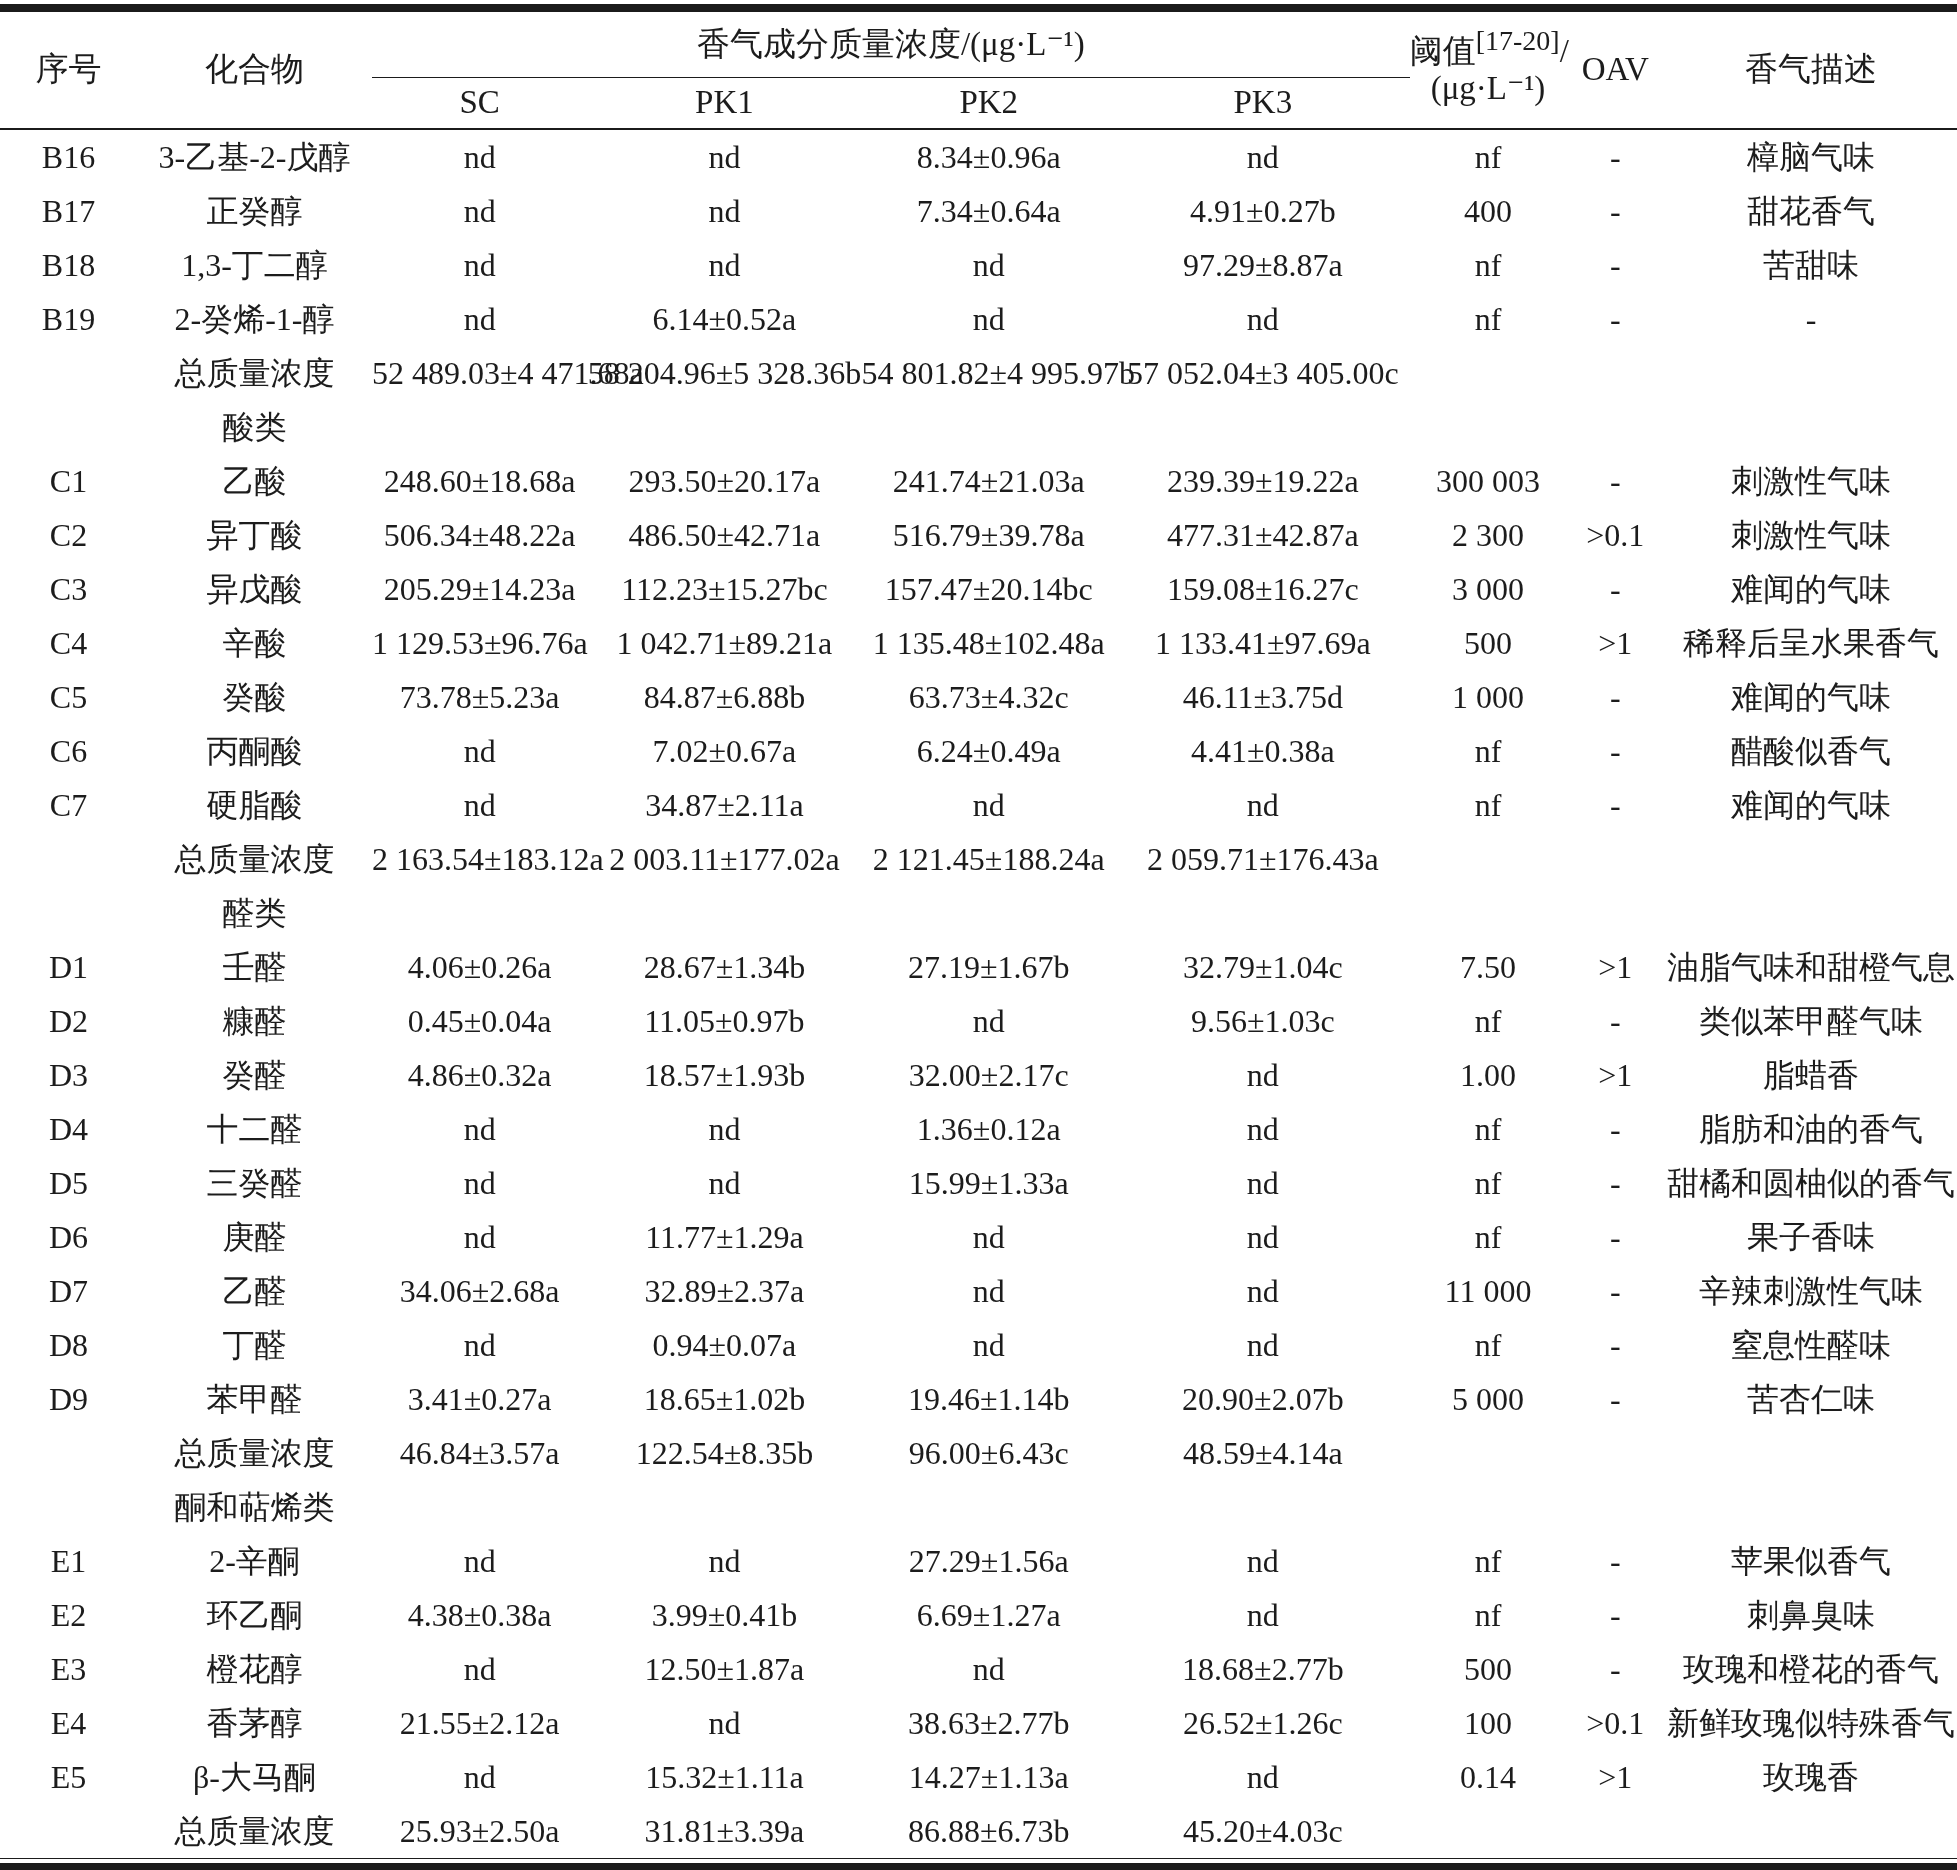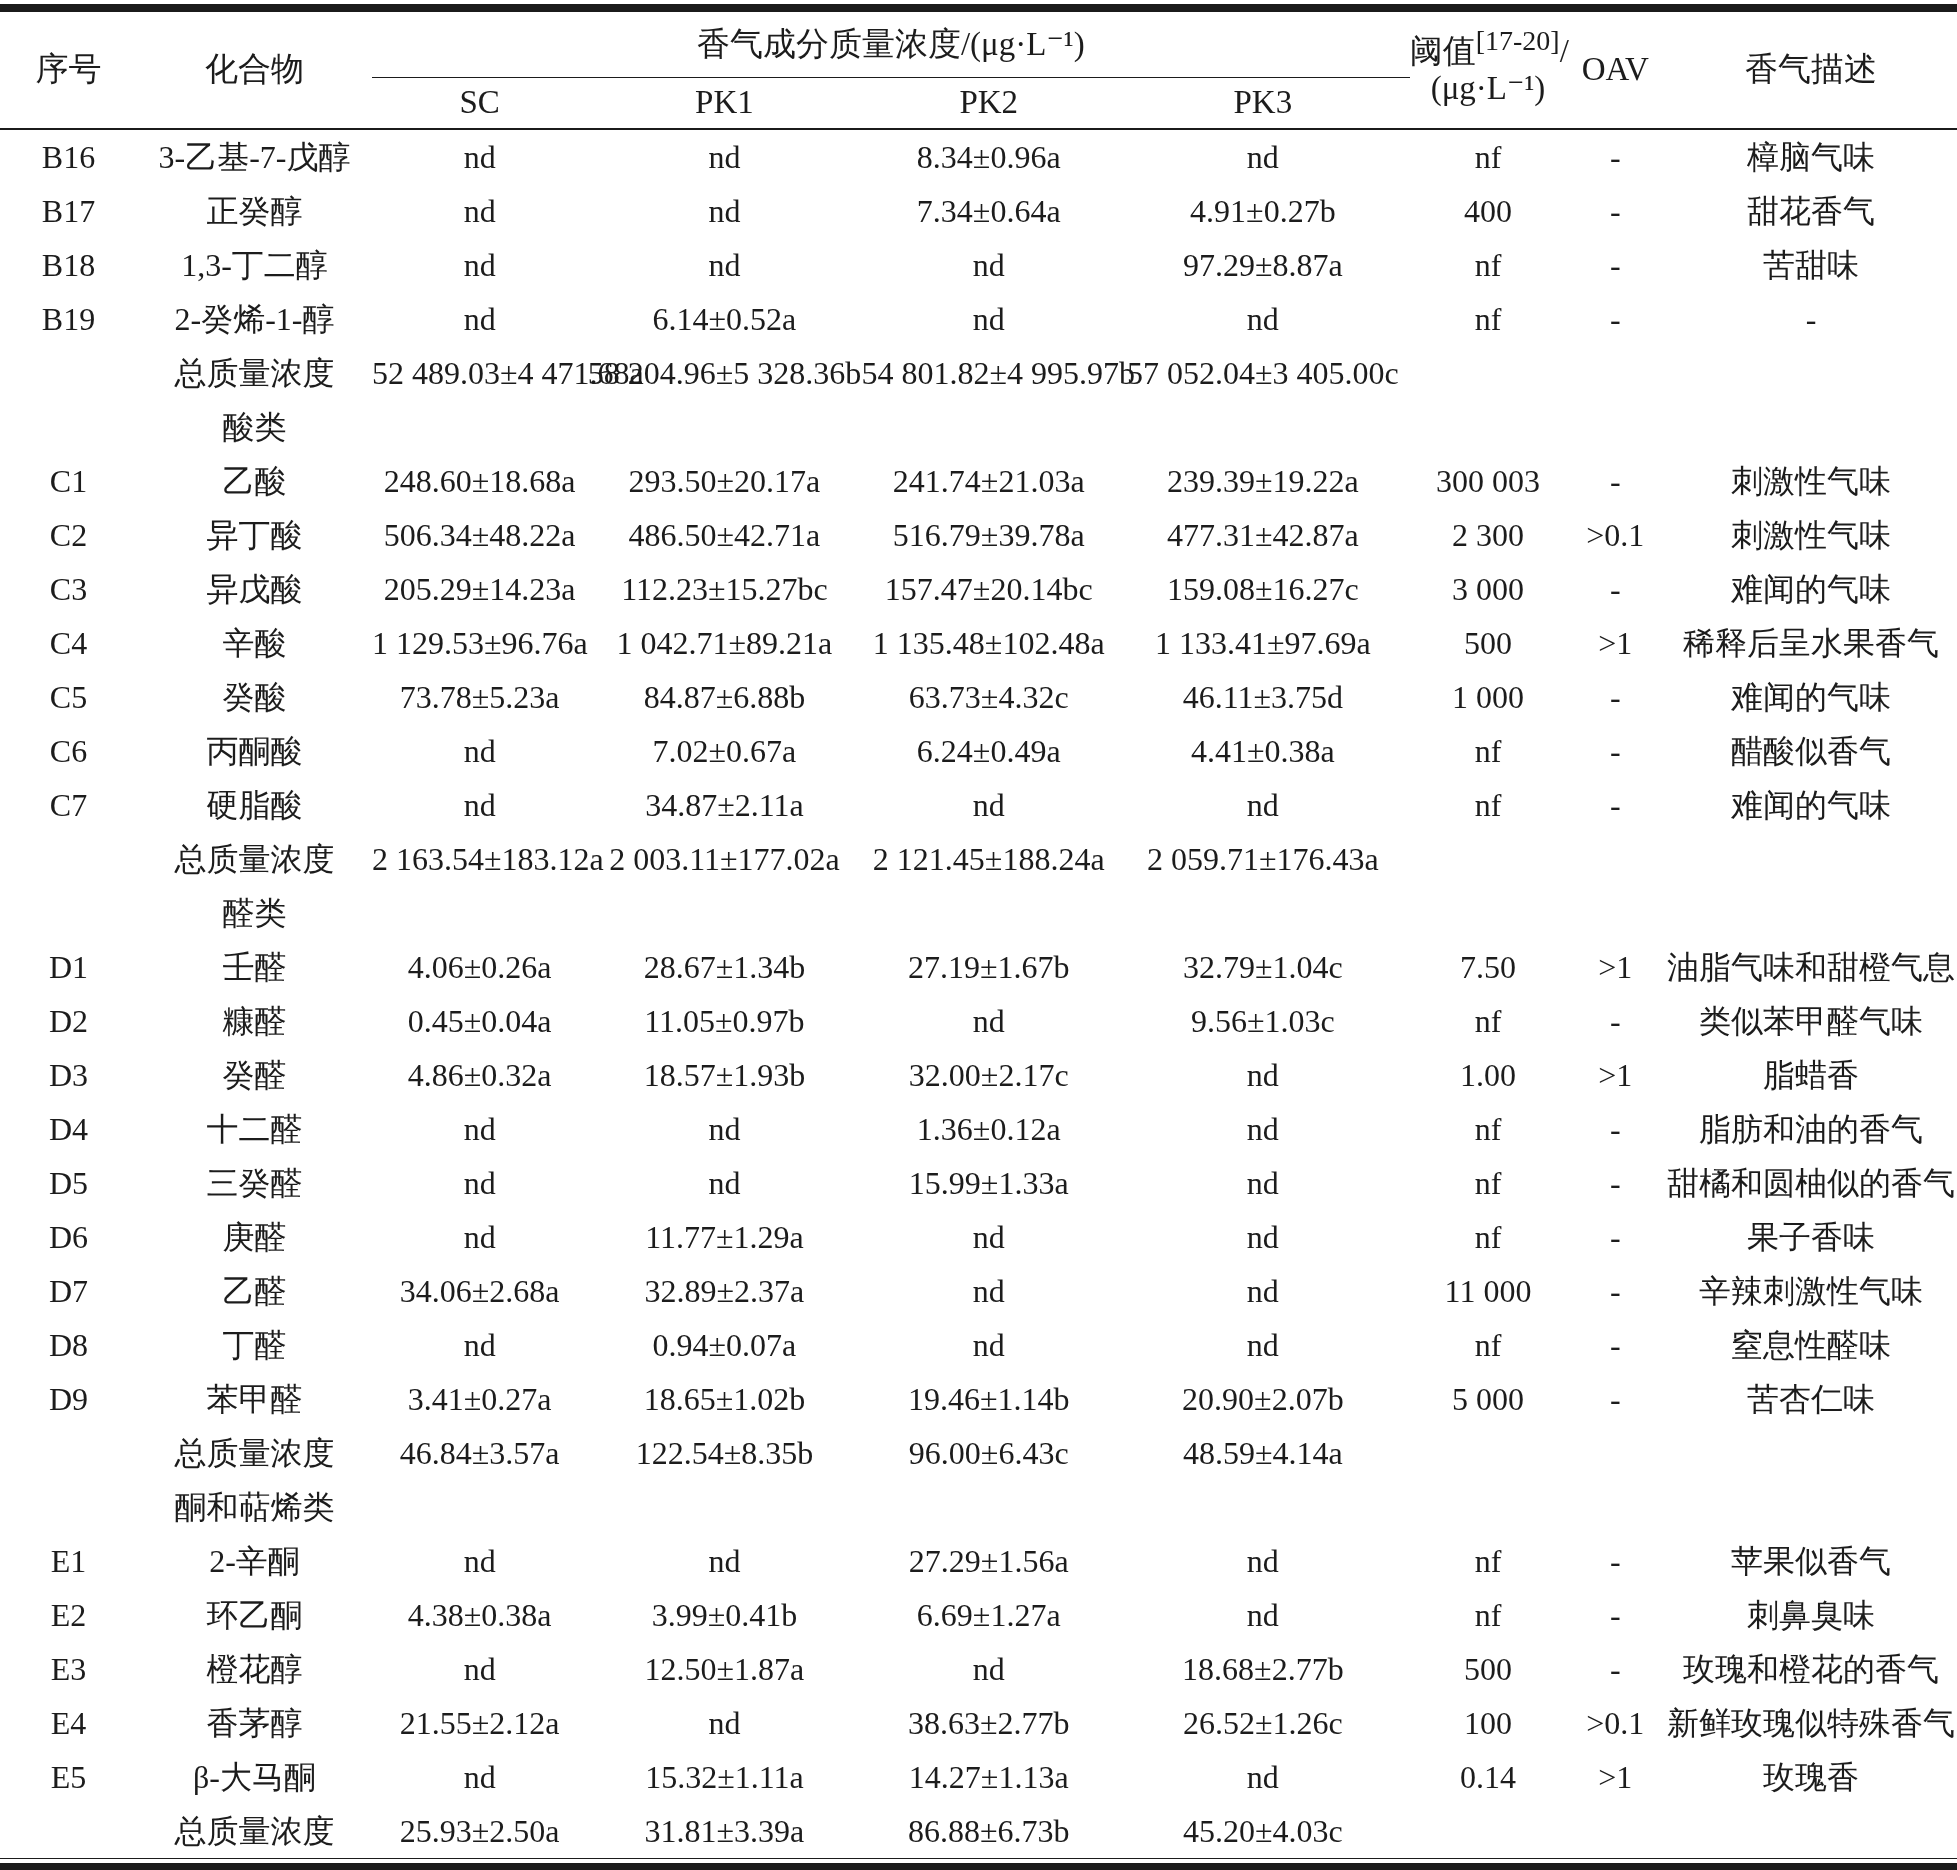--- a/index.html
+++ b/index.html
@@ -96,21 +96,21 @@
       <tr class="hrow2">
         <th>SC</th>
         <th>PK1</th>
         <th>PK2</th>
         <th>PK3</th>
       </tr>
     </thead>
     <tbody>
         <tr class="row-data">
           <td>B16</td>
-          <td>3-乙基-7-戊醇</td>
+          <td>3-乙基-2-戊醇</td>
           <td>nd</td>
           <td>nd</td>
           <td>8.34±0.96a</td>
           <td>nd</td>
           <td>nf</td>
           <td>-</td>
           <td>樟脑气味</td>
         </tr>
         <tr class="row-data">
           <td>B17</td>

